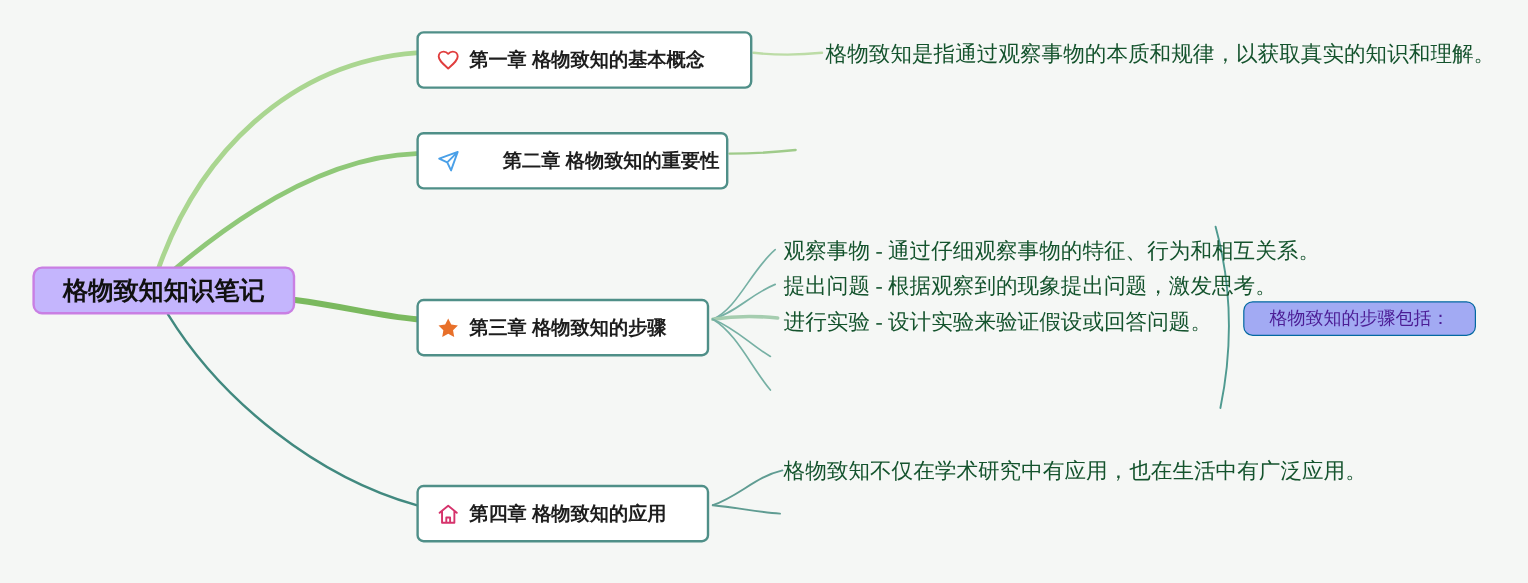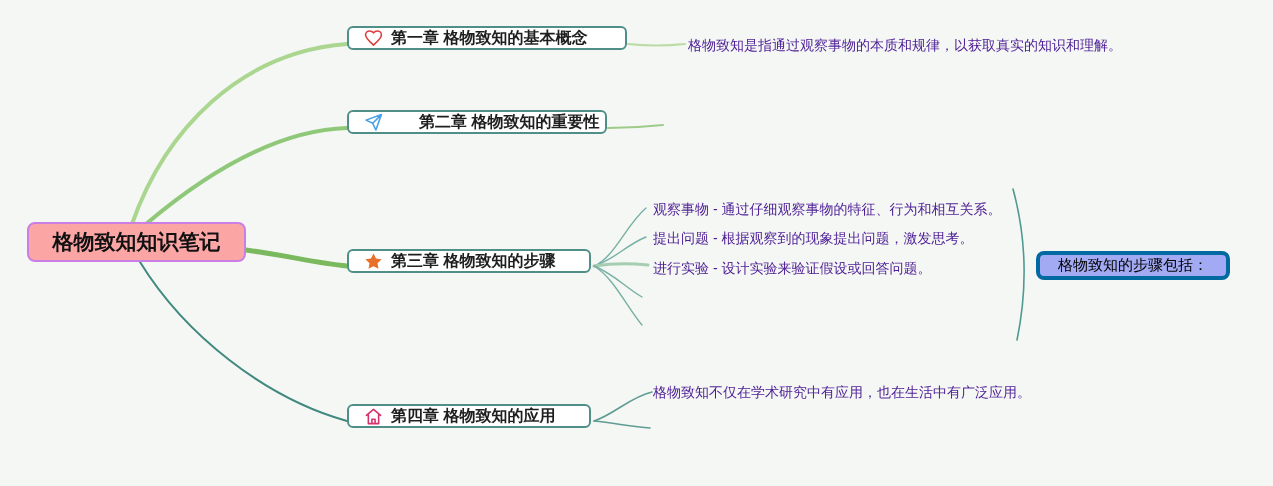--- a/index.html
+++ b/index.html
@@ -16,55 +16,56 @@
   .c4{stroke:#41897f;stroke-width:2;}
   .leaf1{stroke:#bcdca6;stroke-width:2;}
   .leaf2{stroke:#9fcb8a;stroke-width:2;}
   .fan{stroke:#76b0a4;stroke-width:1.4;}
   .fan-mid{stroke:#a5cdaf;stroke-width:3;}
   .fan4{stroke:#5f9c92;stroke-width:1.6;}
   .brace{stroke:#4f9a90;stroke-width:1.6;}
 
   .root-node{
     position:absolute;left:27px;top:222px;width:219px;height:40px;
-    background:#fca5a5;border:2px solid #c97fe3;border-radius:8px;
+    background:#c4b5fd;border:2px solid #c97fe3;border-radius:8px;
     display:flex;align-items:center;justify-content:center;
     font-size:21px;font-weight:bold;color:#111;box-sizing:border-box;
     white-space:nowrap;
   }
   .chapter-node{
-    position:absolute;height:24px;background:#ffffff;
+    position:absolute;height:48px;background:#ffffff;
     border:2px solid #4f8f88;border-radius:6px;box-sizing:border-box;
     display:flex;align-items:center;gap:8px;padding:0 15px;
     font-size:16px;font-weight:600;color:#1e1e1e;white-space:nowrap;
   }
   .chapter-node .nicon{display:flex;align-items:center;flex:0 0 auto;}
   .ch1{left:347px;top:26px;width:280px;}
   .ch2{left:347px;top:110px;width:260px;gap:36px;}
   .ch3{left:347px;top:249px;width:244px;}
   .ch4{left:347px;top:404px;width:244px;}
 
   .note{
-    position:absolute;font-size:14px;color:#4c1d95;line-height:20px;
+    position:absolute;font-size:18px;color:#14532d;line-height:20px;
     white-space:nowrap;
+    font-family:Liberation Serif, serif;
   }
   .note.wrap{white-space:normal;line-height:26px;}
   .n1{left:688px;top:35px;}
   .n2{left:668px;top:105px;width:514px;}
   .s1{left:653px;top:199px;}
   .s2{left:653px;top:228px;}
   .s3{left:653px;top:258px;}
   .n4a{left:653px;top:382px;}
   .n4b{left:653px;top:409px;width:500px;}
 
   .summary-note{
     position:absolute;left:1036px;top:251px;width:194px;height:29px;
-    background:#a2aaf3;border:4px solid #0369a1;border-radius:8px;
+    background:#a2aaf3;border:1px solid #0369a1;border-radius:8px;
     display:flex;align-items:center;justify-content:center;
-    font-size:15px;color:#000000;box-sizing:border-box;white-space:nowrap;
+    font-size:15px;color:#4c1d95;box-sizing:border-box;white-space:nowrap;
   }
 </style>
 </head>
 <body>
 
 <div class="canvas">
 
   <svg class="connectors" viewBox="0 0 1273 486">
 
     <path class="c1" d="M 132 224 C 165 130 240 52 347 44"></path>

